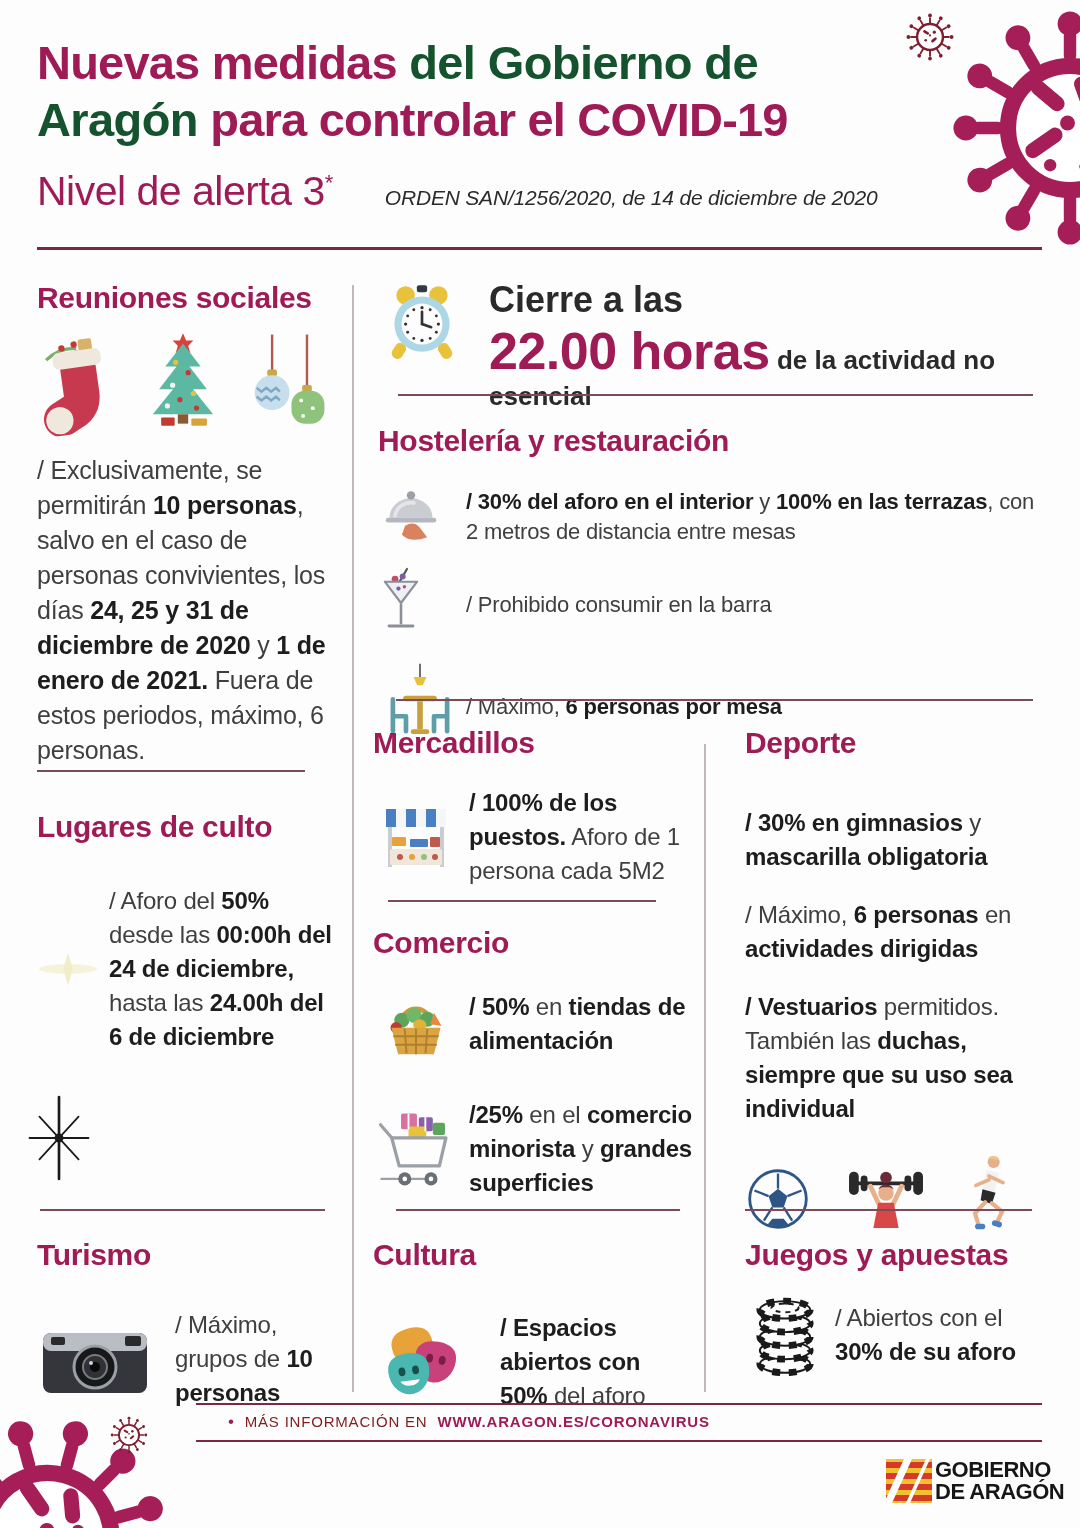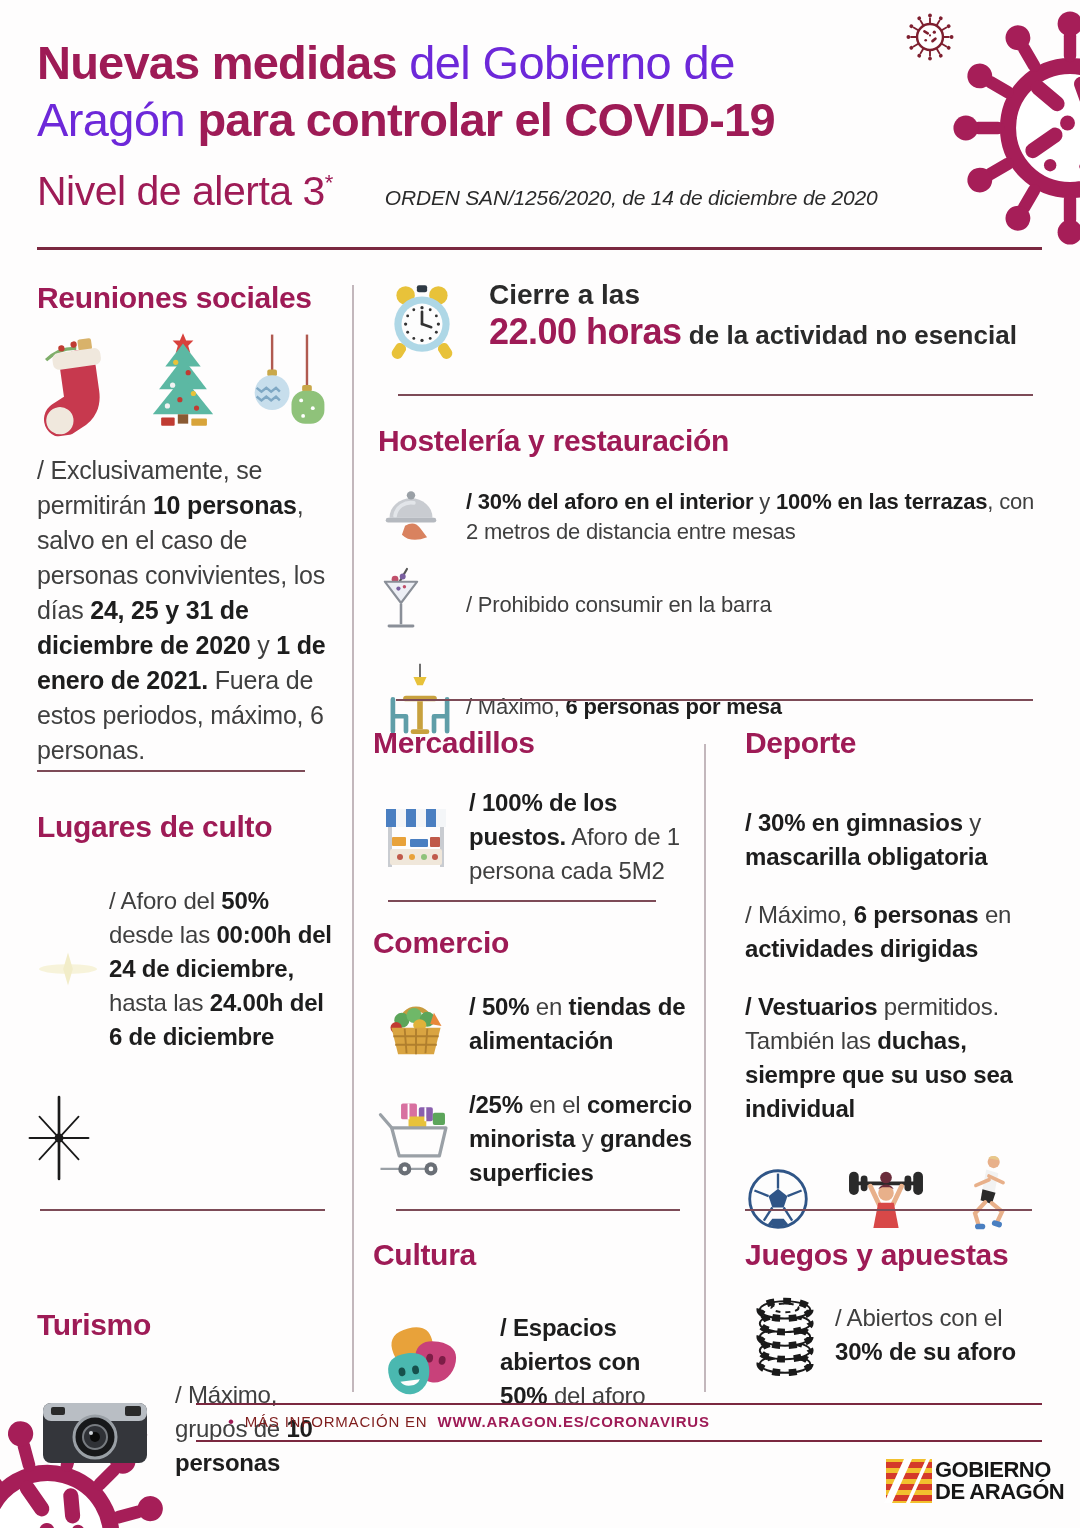--- a/index.html
+++ b/index.html
@@ -1,41 +1,41 @@
 <!DOCTYPE html>
 <html><head>
 <meta charset="utf-8">
 <style>
   html,body{margin:0;padding:0;background:#ffffff;}
   .page{position:relative;width:1080px;height:1528px;background:#fefdfd;overflow:hidden;
         font-family:"Liberation Sans","DejaVu Sans",sans-serif;color:#3f3f3f;}
   .abs{position:absolute;}
   .acc{color:#9E1B56;}
-  .dk{color:#6d28d9;}
+  .dk{color:#14532d;font-weight:bold;}
   .b{font-weight:700;text-align:center;}
   .h1{font-size:47px;line-height:57px;font-weight:400;letter-spacing:-0.6px;}
   .h1 .b{letter-spacing:-0.8px;}
   .nivel-row{display:flex;align-items:baseline;gap:52px;}
   .nivel{font-size:41px;color:#9E1B56;letter-spacing:-0.5px;}
   .nivel sup{font-size:22px;}
   .order{font-size:21px;font-style:italic;color:#2a2a2a;letter-spacing:-0.2px;}
   .rule{position:absolute;background:#7B2840;height:3px;}
   .rule.thin{height:2px;background:#7D4B57;}
   .vrule{position:absolute;width:2px;background:#C3B7BC;}
   .h2{font-size:30px;font-weight:700;color:#9E1B56;letter-spacing:-0.3px;}
   .txt{font-size:24px;line-height:34px;color:#3f3f3f;letter-spacing:-0.2px;}
   .txt .b{color:#1d1d1d;}
   .row{display:grid;grid-template-columns:86px 1fr;align-items:center;column-gap:10px;}
   .row .ic{display:flex;justify-content:center;align-items:center;}
   .hostrow{display:grid;grid-template-columns:80px 1fr;align-items:center;column-gap:8px;margin-top:16px;}
   .hostrow .txt{font-size:22px;line-height:30px;}
   .iconsrow{display:flex;align-items:flex-end;gap:14px;margin-top:14px;}
   .closure{display:grid;grid-template-columns:92px 1fr;column-gap:14px;align-items:start;}
-  .closure .l1{font-size:28px;font-weight:700;color:#2a2a2a;}
-  .closure .time{font-size:36px;font-weight:700;color:#9E1B56;letter-spacing:-0.5px;}
+  .closure .l1{font-size:36px;font-weight:700;color:#2a2a2a;}
+  .closure .time{font-size:52px;font-weight:700;color:#9E1B56;letter-spacing:-0.5px;}
   .closure .suf{font-size:26px;font-weight:700;color:#2a2a2a;}
   .footer-info{display:flex;align-items:baseline;gap:10px;font-size:15px;letter-spacing:0.8px;}
   .footer-info .pre{color:#7f1d1d;font-weight:400;}
   .footer-info .lnk{color:#9E1B56;font-weight:700;}
   .footer-info .blt{color:#9E1B56;font-size:17px;}
   .logo{display:flex;align-items:center;gap:1px;}
   .logo .lt{font-size:22px;line-height:22px;font-weight:700;color:#161616;letter-spacing:-0.5px;}
   .deporte-p{width:300px;}
 </style>
 </head>
@@ -280,21 +280,21 @@
             <line x1="23" y1="26" x2="67" y2="74" stroke-width="2"></line>
             <line x1="67" y1="26" x2="23" y2="74" stroke-width="2"></line>
           </g>
           <circle cx="45" cy="50" r="5" fill="#1A1A1A"></circle>
         </svg>
       </div>
     </div>
   </section>
   <div class="rule thin" style="left:40px;top:1209px;width:285px"></div>
 
-  <section class="abs" style="left:37px;top:1308px;width:305px">
+  <section class="abs" style="left:37px;top:1238px;width:305px">
     <div class="h2">Turismo</div>
     <div class="row" style="margin-top:24px;grid-template-columns:116px 1fr">
       <div class="ic">
         <svg width="108" height="76" viewBox="0 0 108 76">
           <rect x="2" y="12" width="104" height="60" rx="8" fill="#34363B"></rect>
           <rect x="2" y="12" width="104" height="18" rx="8" fill="#B9BEC4"></rect>
           <rect x="10" y="16" width="14" height="8" rx="2" fill="#2A2A2A"></rect>
           <rect x="84" y="15" width="16" height="10" rx="2" fill="#2A2A2A"></rect>
           <circle cx="54" cy="46" r="21" fill="#17181A" stroke="#9AA0A6" stroke-width="3"></circle>
           <circle cx="54" cy="46" r="12" fill="#2F3136" stroke="#777B80" stroke-width="2"></circle>
@@ -436,21 +436,21 @@
             <line x1="13" y1="49" x2="61" y2="49"></line>
               <line x1="15" y1="58" x2="59" y2="58"></line>
             <line x1="25" y1="41" x2="27" y2="67"></line>
               <line x1="37" y1="41" x2="37" y2="68"></line>
               <line x1="49" y1="41" x2="47" y2="67"></line>
           </g>
         </svg>
       </div>
       <p class="txt" style="margin:0"><span class="b">/ </span><span class="b">50%</span><span> en </span><span class="b">tiendas de alimentación</span></p>
     </div>
-    <div class="row" style="margin-top:30px">
+    <div class="row" style="margin-top:40px">
       <div class="ic">
         <svg width="90" height="88" viewBox="0 0 92 92">
           <rect x="30" y="8" width="17" height="17" rx="2" fill="#D870A0"></rect>
           <rect x="49" y="12" width="15" height="15" rx="2" fill="#8A5FAE"></rect>
           <rect x="64" y="18" width="13" height="13" rx="2" fill="#5CA55A"></rect>
           <rect x="38" y="22" width="19" height="12" rx="2" fill="#E8C23A"></rect>
           <line x1="38" y1="8" x2="38" y2="25" stroke="#fff" stroke-width="2"></line>
           <line x1="56" y1="12" x2="56" y2="27" stroke="#fff" stroke-width="2"></line>
           <path d="M20 34 H78 L71 64 H28 Z" fill="none" stroke="#9AA0A6" stroke-width="3.5" stroke-linejoin="round"></path>
           <line x1="20" y1="34" x2="8" y2="20" stroke="#9AA0A6" stroke-width="3.5" stroke-linecap="round"></line>

